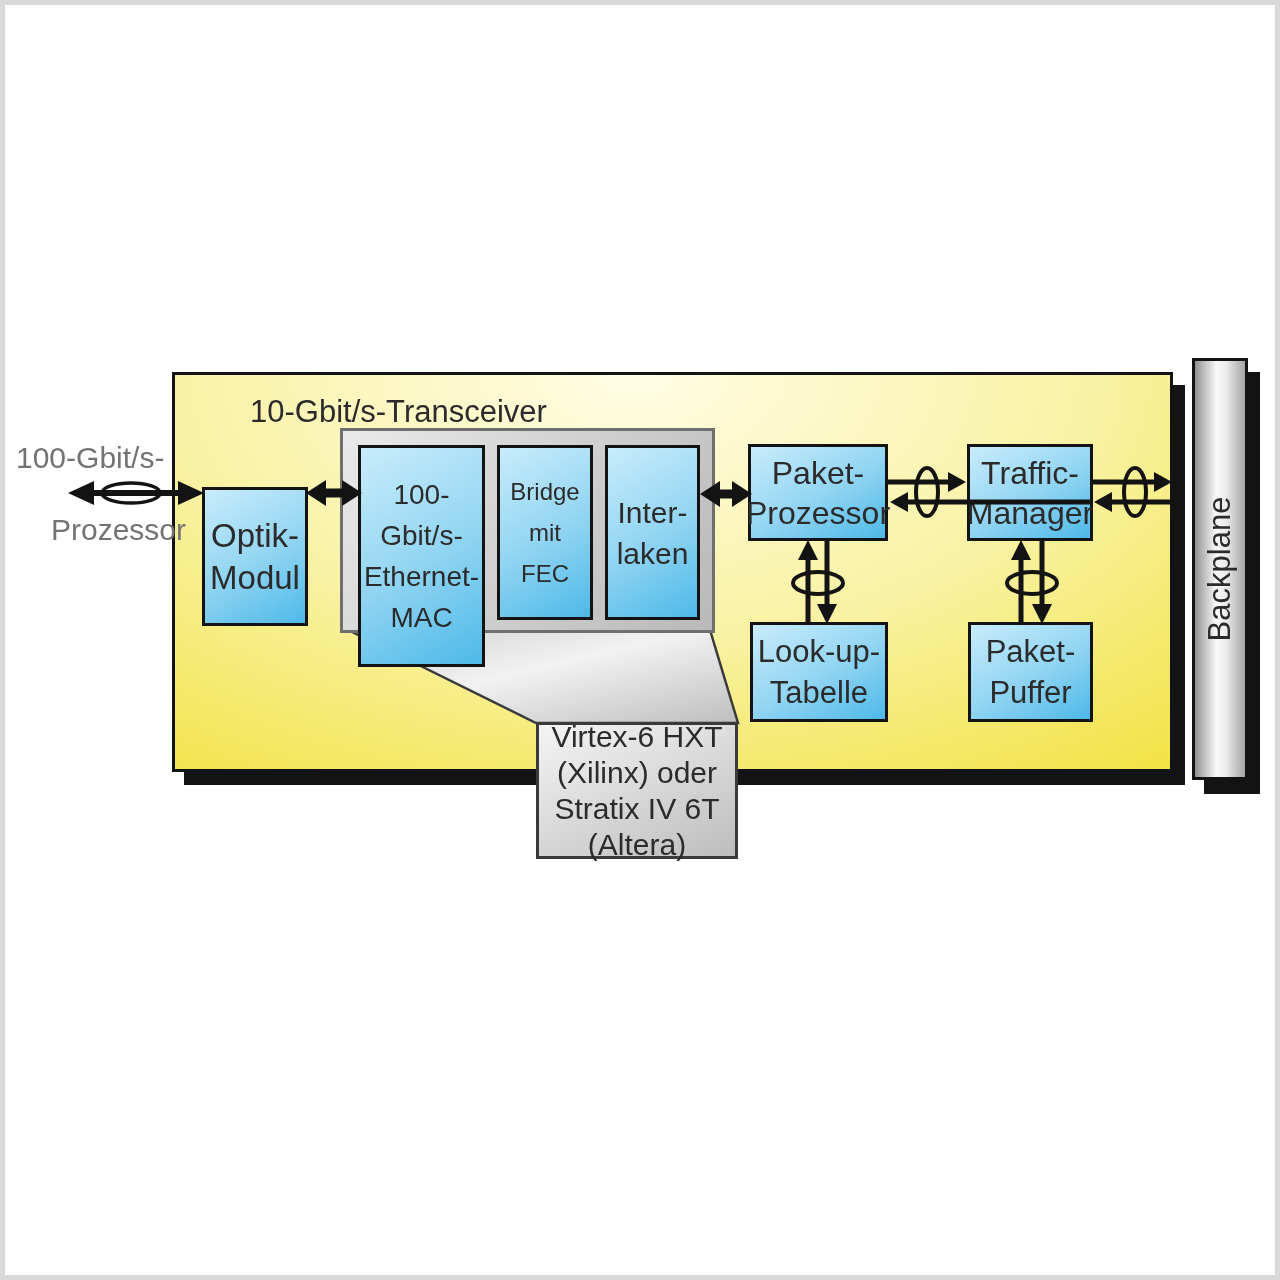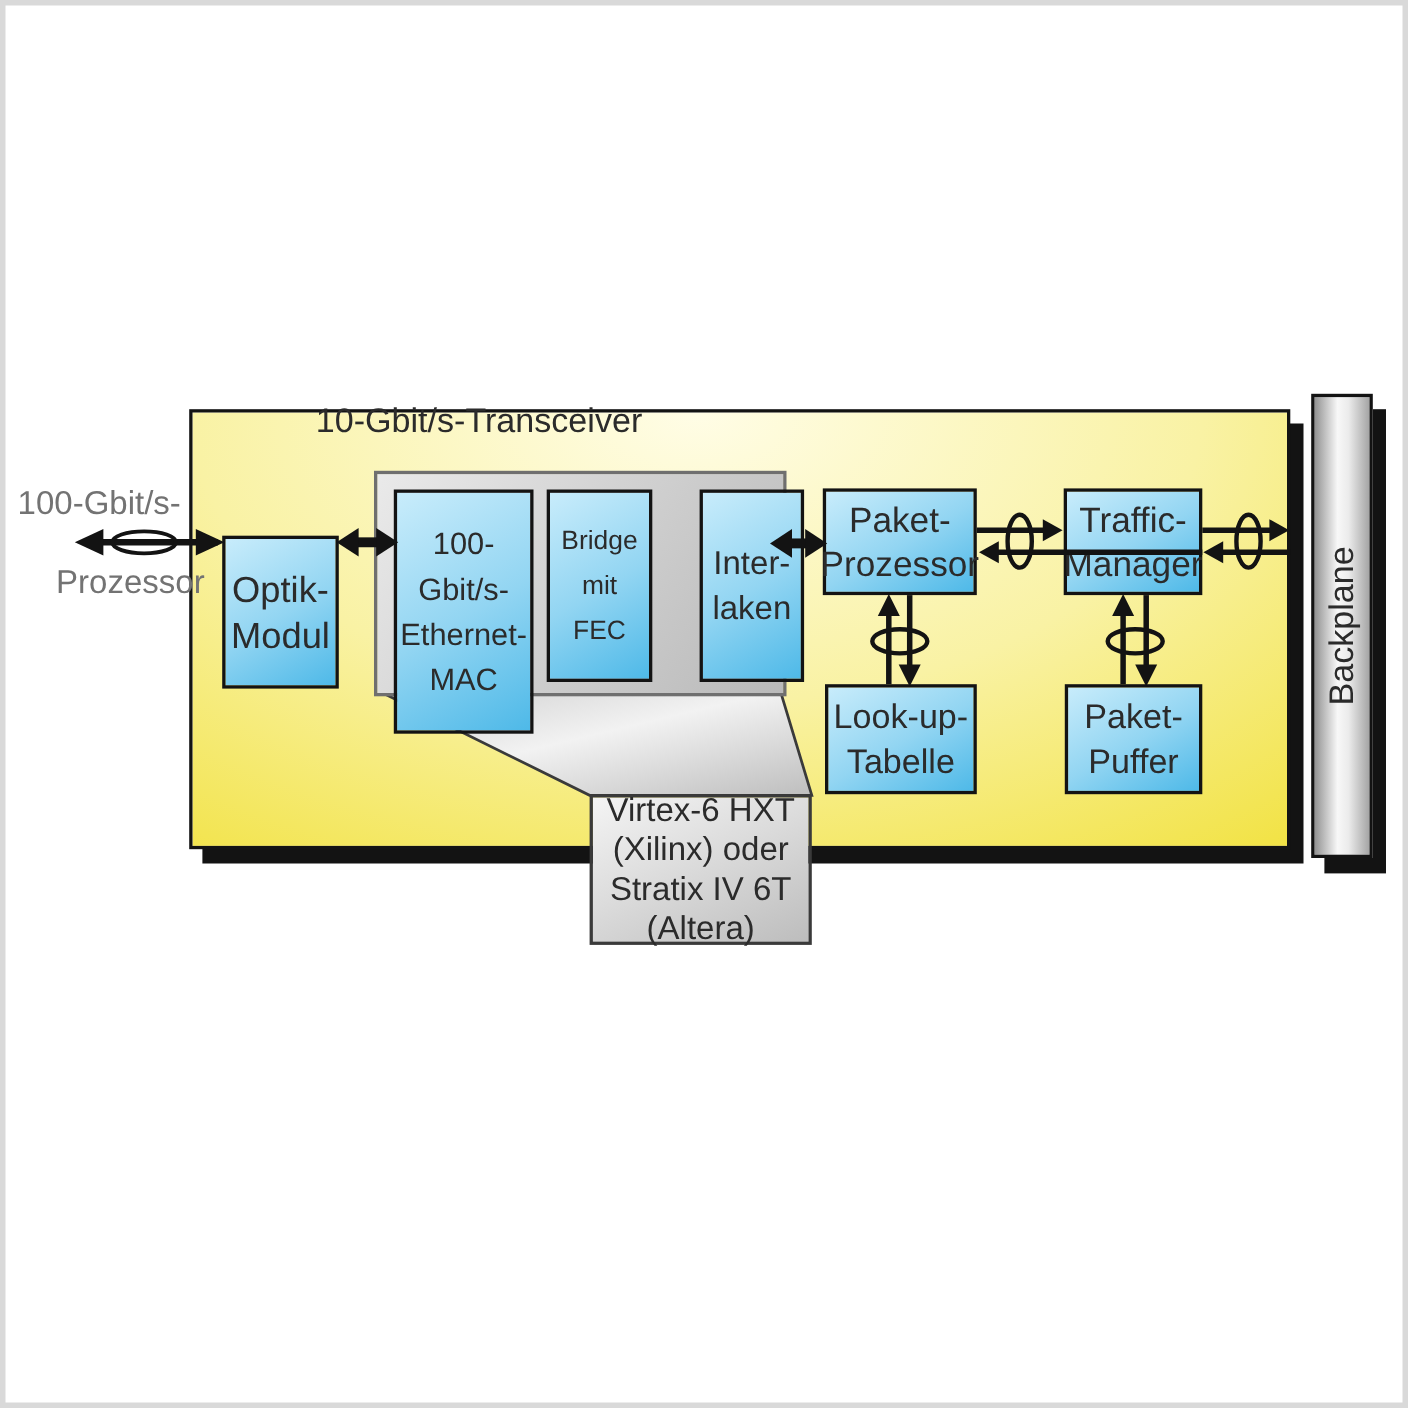--- a/index.html
+++ b/index.html
@@ -27,21 +27,21 @@
     background:linear-gradient(125deg,#EAEAEA 0%,#D2D2D2 45%,#B9B9B9 100%);
   }
   .node{
     z-index:6;display:flex;align-items:center;justify-content:center;text-align:center;
     white-space:pre-line;border:3px solid var(--line_black,#131313);
     background:linear-gradient(150deg,var(--blue_pale,#C8ECFB) 0%,#92D5F2 52%,var(--blue_deep,#4EB9E8) 100%);
   }
   .n-optik{left:202px;top:443px;width:106px;height:139px;font-size:33px;line-height:42px;margin-top:44px;}
   .n-mac{left:358px;top:445px;width:127px;height:222px;font-size:28px;line-height:41px;}
   .n-bridge{left:497px;top:445px;width:96px;height:175px;font-size:24px;line-height:41px;}
-  .n-ilkn{left:636px;top:445px;width:95px;height:175px;font-size:30px;line-height:41px;}
+  .n-ilkn{left:605px;top:445px;width:95px;height:175px;font-size:30px;line-height:41px;}
   .n-pp{left:748px;top:444px;width:140px;height:97px;font-size:32px;line-height:40px;}
   .n-tm{left:967px;top:444px;width:126px;height:97px;font-size:32px;line-height:40px;}
   .n-lut{left:750px;top:622px;width:138px;height:100px;font-size:31px;line-height:41px;}
   .n-puf{left:968px;top:622px;width:125px;height:100px;font-size:31px;line-height:41px;}
 
   .callout{
     left:536px;top:722px;width:202px;height:137px;z-index:3;
     display:flex;align-items:center;justify-content:center;text-align:center;white-space:pre-line;
     border:3px solid #3A3A3A;font-size:30px;line-height:36px;
     background:linear-gradient(155deg,#F4F4F4 0%,#DCDCDC 45%,#BDBDBD 100%);
@@ -49,21 +49,21 @@
   .backplane{
     left:1192px;top:358px;width:56px;height:422px;z-index:6;
     display:flex;align-items:center;justify-content:center;
     border:3px solid var(--line_black,#131313);
     box-shadow:12px 14px 0 var(--line_black,#131313);
     background:linear-gradient(90deg,#919191 0%,#F8F8F8 42%,#EBEBEB 62%,#A4A4A4 100%);
   }
   .backplane .rot{transform:rotate(-90deg);white-space:nowrap;font-size:31px;}
 
   .title{z-index:10;font-size:31px;white-space:nowrap;}
-  .t-transceiver{left:250px;top:365px;margin-left:37px;}
+  .t-transceiver{left:250px;top:394px;}
   .t-linecard{left:806px;top:731px;}
   .ext-label{z-index:10;font-size:30px;white-space:nowrap;color:#737373;}
   .e-top{left:16px;top:441px;}
   .e-bottom{left:51px;top:513px;}
 
   .ln{stroke:var(--line_black,#131313);}
   .hd{fill:var(--line_black,#131313);stroke:none;}
   .el{fill:none;stroke:var(--line_black,#131313);}
 </style>
 </head>

